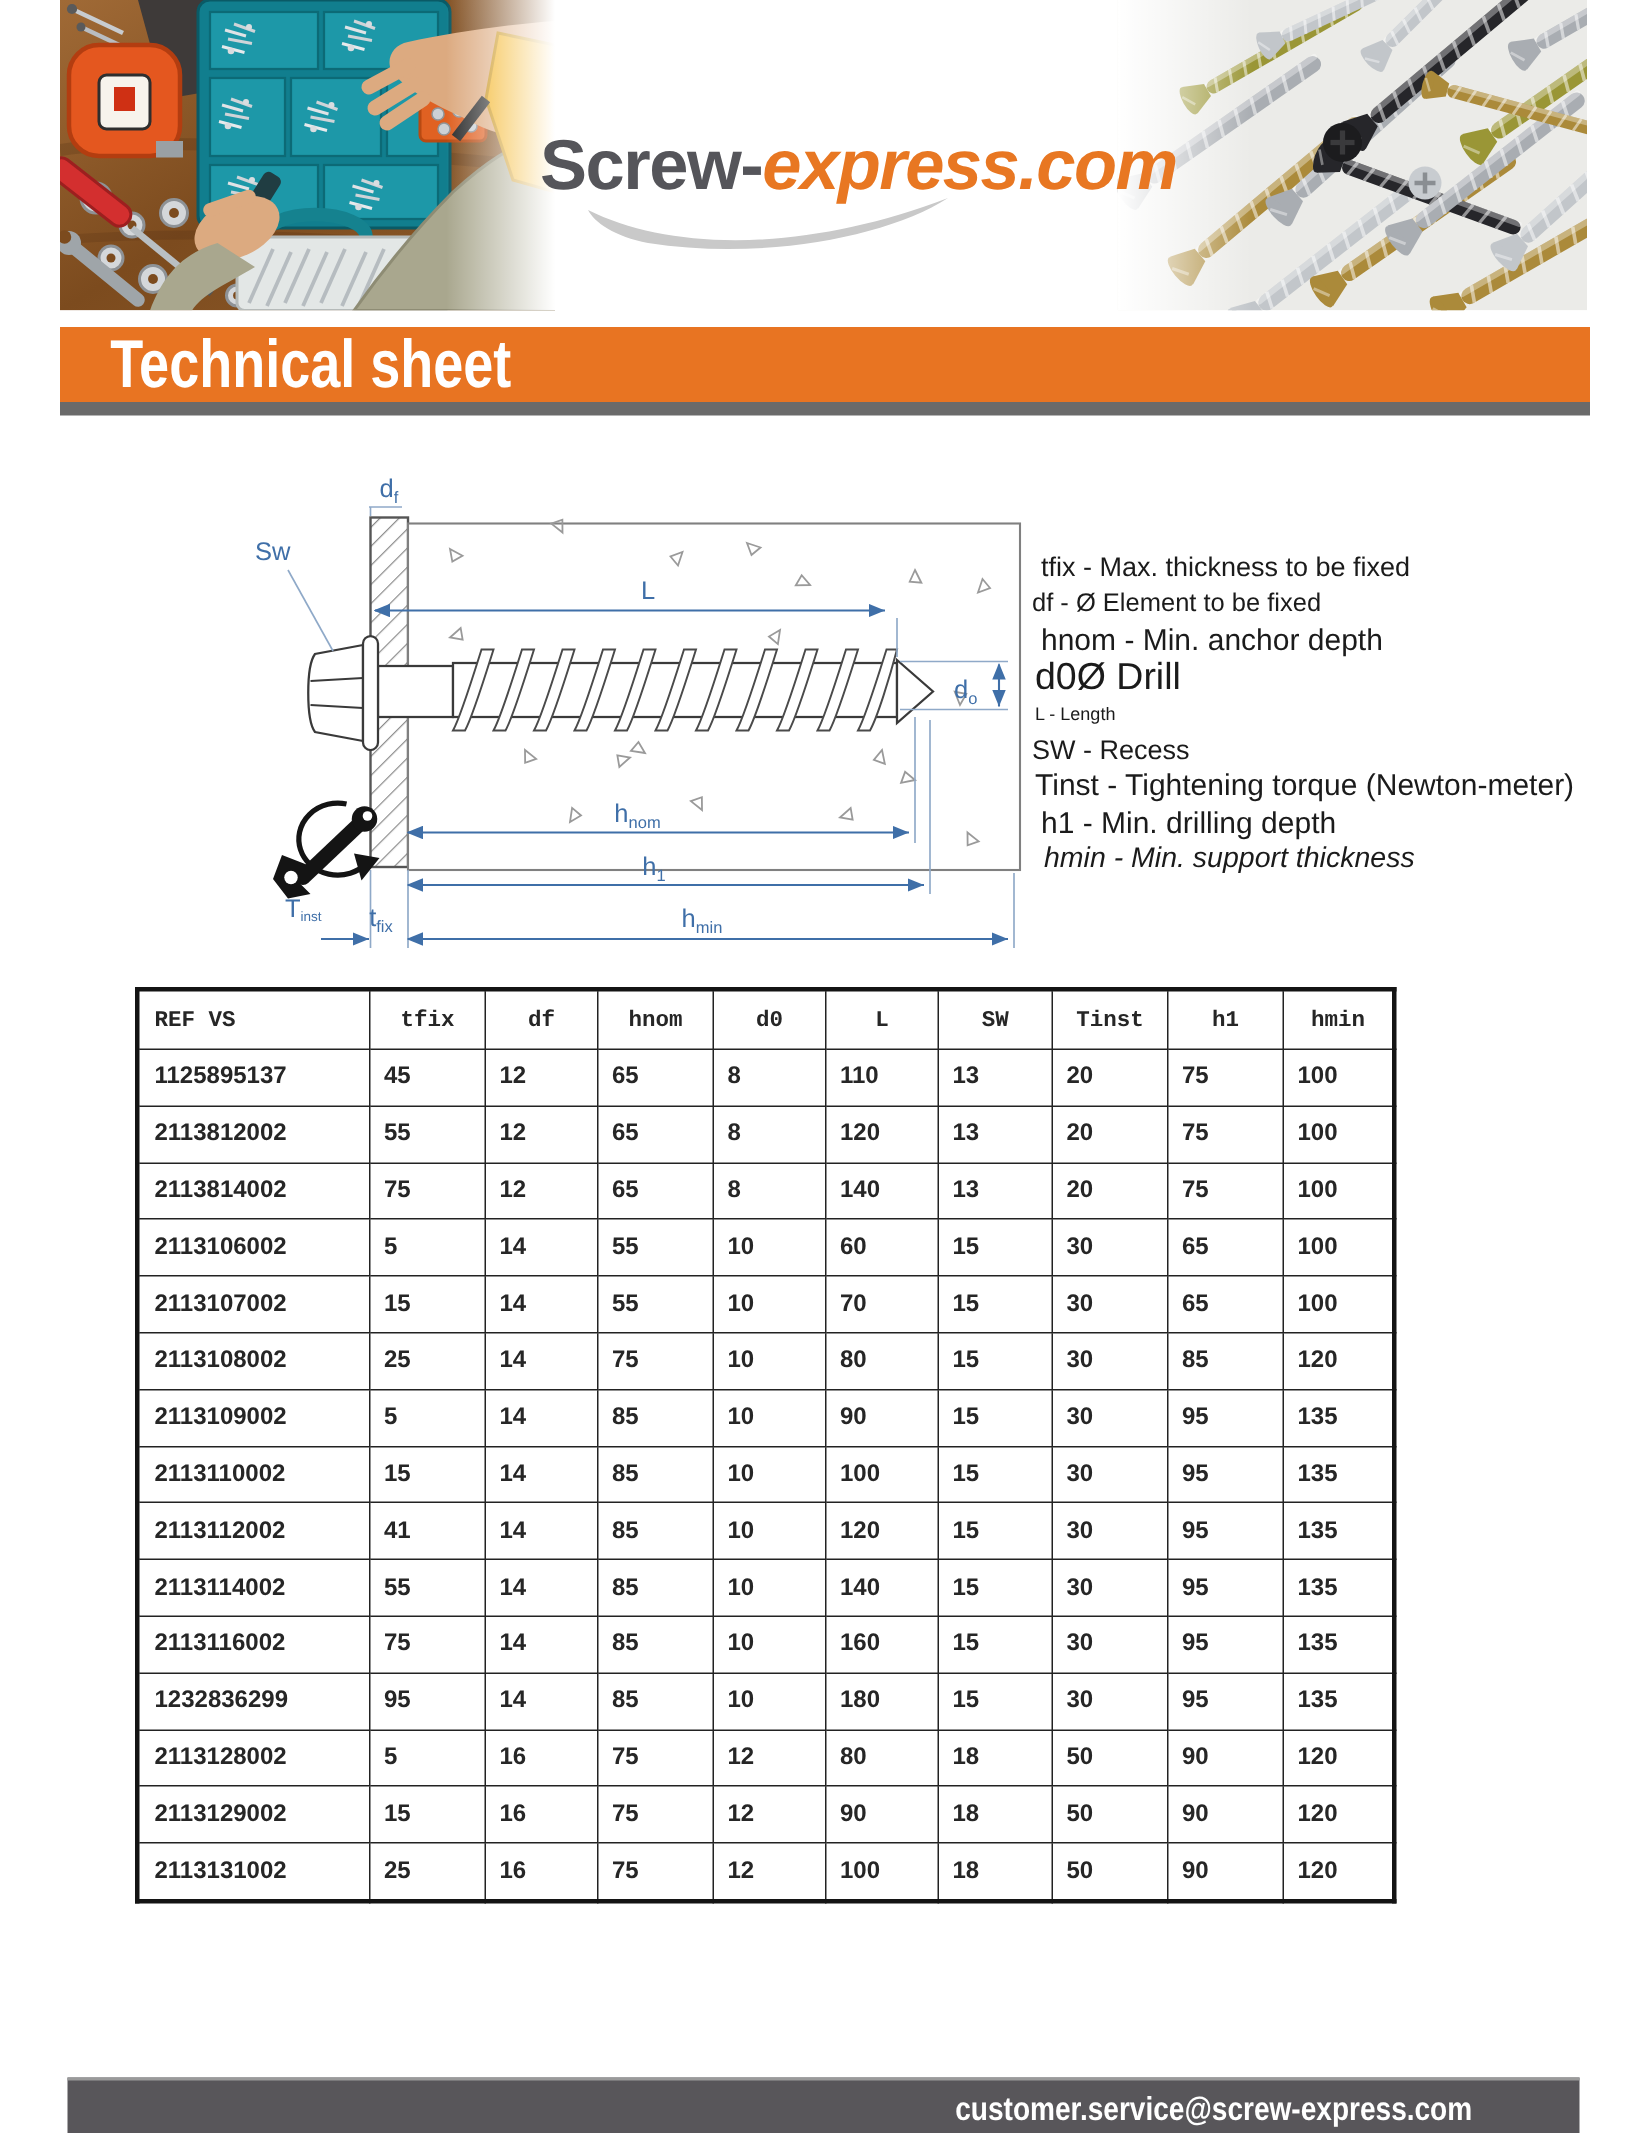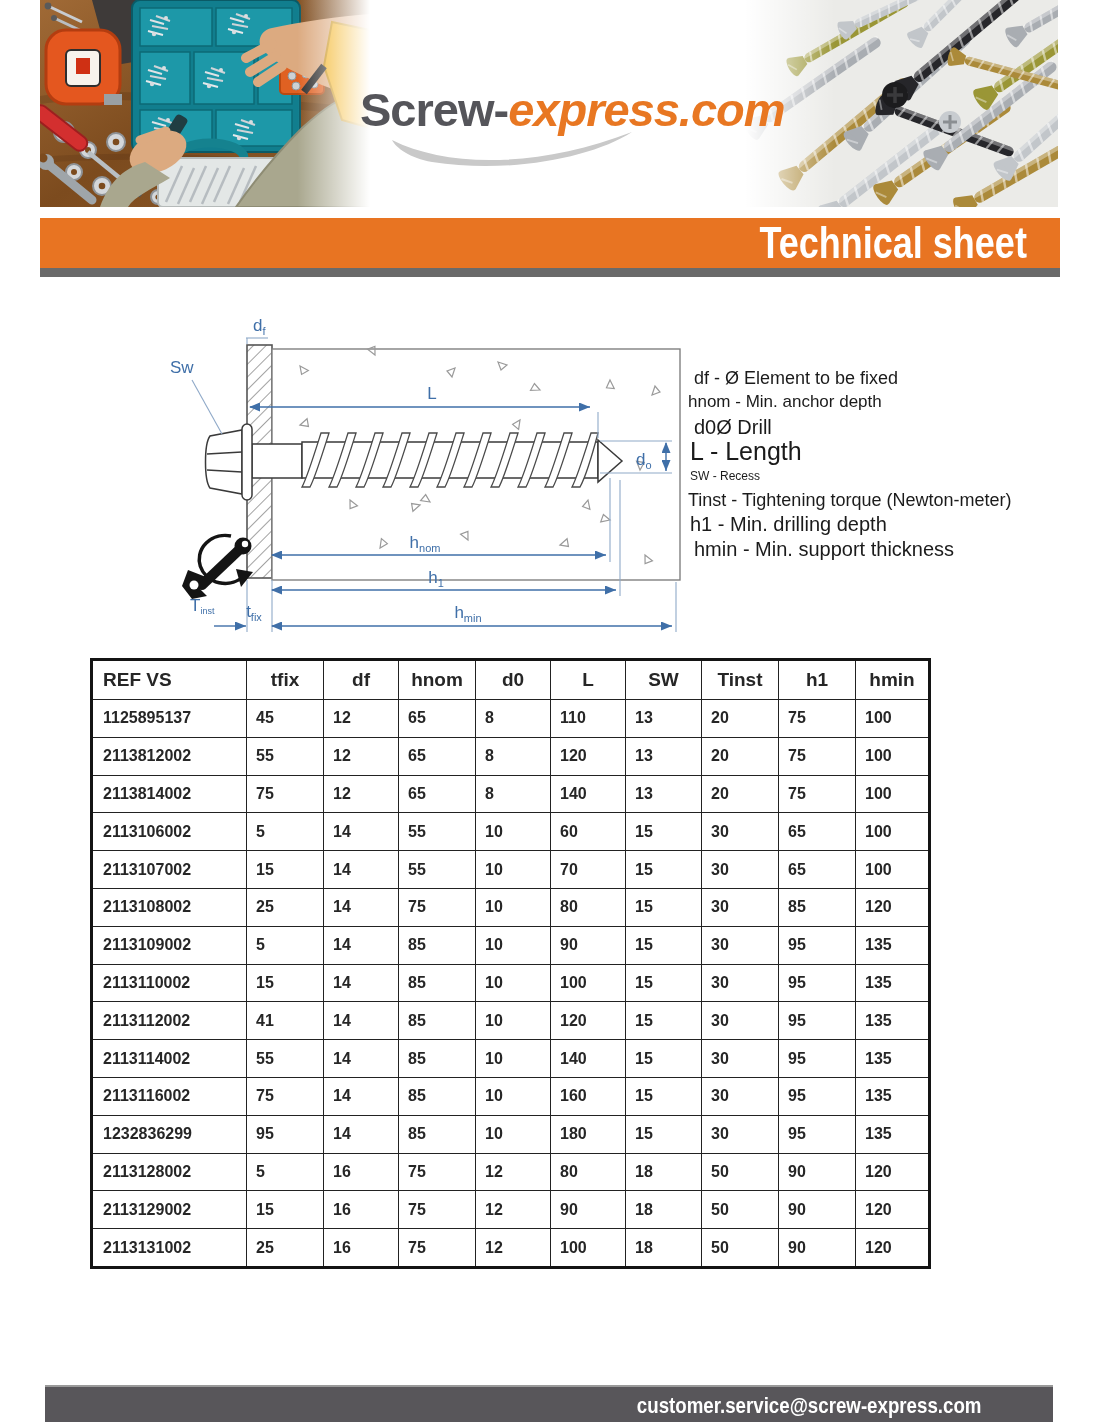--- a/index.html
+++ b/index.html
@@ -11,21 +11,21 @@
   #photo-left{left:40px;width:330px;}
   #photo-right{left:745px;width:313px;}
 
   #logo-line{position:absolute;left:360px;top:82px;width:395px;text-align:center;
              font-size:47px;font-weight:700;letter-spacing:-1px;white-space:nowrap;}
   #logo-line .lg1{color:#55555a;}
   #logo-line .lg2{color:#e87722;font-style:italic;}
   #logo-swoosh{position:absolute;left:388px;top:128px;}
 
   #banner{position:absolute;left:40px;top:218px;width:1020px;height:50px;background:#e87422;
-          display:flex;align-items:center;justify-content:flex-end;}
+          display:flex;align-items:center;justify-content:flex-start;}
   #banner .banner-text{color:#fff;font-size:45px;font-weight:800;transform:scaleX(.8);
           transform-origin:center;white-space:nowrap;letter-spacing:0;}
   #banner-shadow{position:absolute;left:40px;top:268px;width:1020px;height:9px;background:#6a6a6a;}
 
   
   #diagram{position:absolute;left:150px;top:300px;}
   .dimtext{fill:#3f6fa8;font-size:17px;font-weight:400;}
   .dimsub{font-size:11px;}
 
   
@@ -39,21 +39,21 @@
   .legend-line:nth-child(6){font-size:18px;}
   .legend-line:nth-child(7){font-size:20px;padding-left:2px;}
   .legend-line:nth-child(8){font-size:20px;padding-left:6px;}
   .legend-line:nth-child(9){font-size:19px;padding-left:8px;font-style:italic;}
 
   
   #spec-table{position:absolute;left:90px;top:658px;border-collapse:collapse;table-layout:fixed;
               width:838px;border:3px solid #141414;}
   #spec-table th,#spec-table td{border:1.6px solid #222;font-weight:bold;color:#262626;
               padding:0 0 0 9px;text-align:left;overflow:hidden;white-space:nowrap;}
-  #spec-table th{height:38px;font-size:19px;text-align:center;padding:0;}
+  #spec-table th{height:38px;font-size:15px;text-align:center;padding:0;font-family:Liberation Mono, monospace;}
   #spec-table th:first-child{text-align:left;padding-left:10px;}
   #spec-table td{height:36.8px;font-size:16px;}
   #spec-table td:first-child{padding-left:10px;}
 
   
   #footer{position:absolute;left:45px;top:1385px;width:1008px;height:37px;background:#58565a;
           border-top:2px solid #9a9a9a;display:flex;align-items:center;justify-content:flex-end;}
   #footer .footer-text{color:#fff;font-size:22px;font-weight:800;margin-right:72px;
           transform:scaleX(.85);transform-origin:right center;white-space:nowrap;}
 </style>
@@ -360,20 +360,21 @@
     <text class="dimtext" x="636" y="465"><tspan>d</tspan><tspan class="dimsub" dy="4">o</tspan></text>
     <text class="dimtext" x="425" y="548" text-anchor="middle"><tspan>h</tspan><tspan class="dimsub" dy="4">nom</tspan></text>
     <text class="dimtext" x="436" y="583" text-anchor="middle"><tspan>h</tspan><tspan class="dimsub" dy="4">1</tspan></text>
     <text class="dimtext" x="468" y="618" text-anchor="middle"><tspan>h</tspan><tspan class="dimsub" dy="4">min</tspan></text>
     <text class="dimtext" x="254" y="617" text-anchor="middle"><tspan>t</tspan><tspan class="dimsub" dy="4">fix</tspan></text>
     <text class="dimtext" x="190" y="611" font-size="13"><tspan>T</tspan><tspan dy="3" font-size="9">inst</tspan></text>
   </svg>
 
   <div id="legend">
 
+  <div class="legend-line">tfix - Max. thickness to be fixed</div>
       <div class="legend-line">df - Ø Element to be fixed</div>
       <div class="legend-line">hnom - Min. anchor depth</div>
       <div class="legend-line">d0Ø Drill</div>
       <div class="legend-line">L - Length</div>
       <div class="legend-line">SW - Recess</div>
       <div class="legend-line">Tinst - Tightening torque (Newton-meter)</div>
       <div class="legend-line">h1 - Min. drilling depth</div>
       <div class="legend-line">hmin - Min. support thickness</div>
     </div>
 

